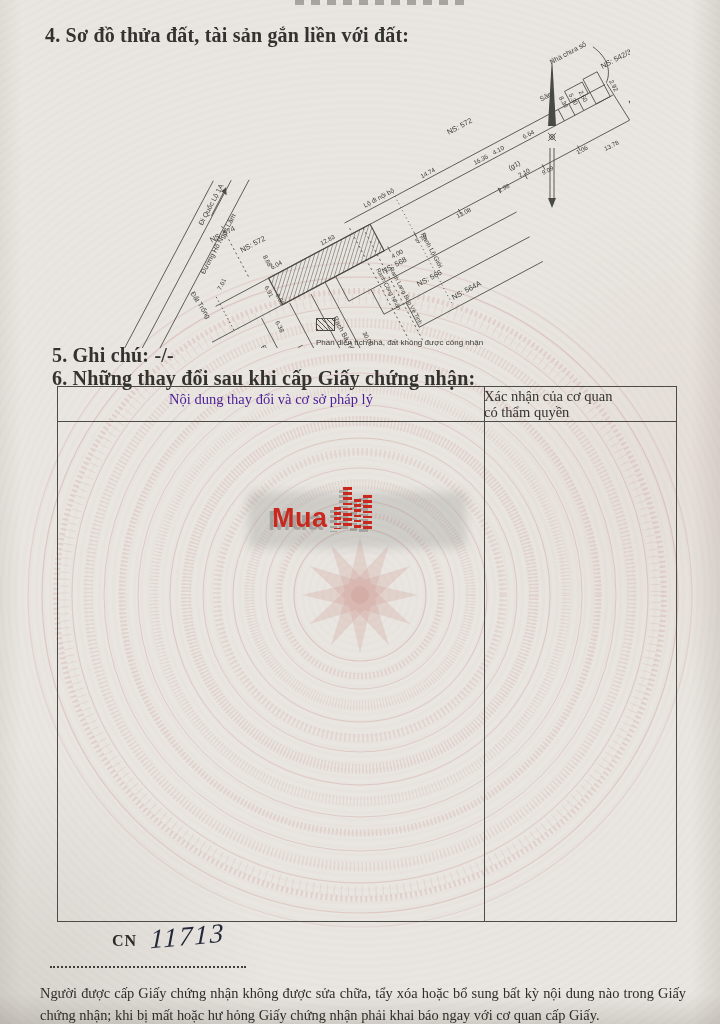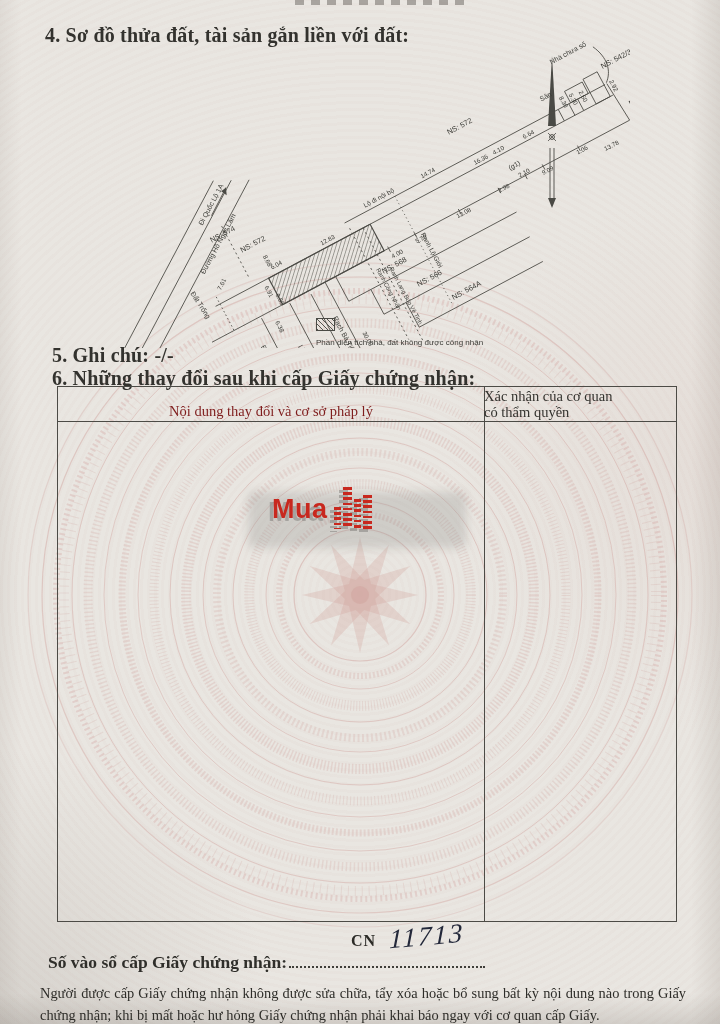--- a/index.html
+++ b/index.html
@@ -27,28 +27,28 @@
   #diagram{position:absolute;left:70px;top:36px;width:560px;height:312px;}
   #diagram text{font-family:"Liberation Sans", sans-serif;fill:#3a3a35;}
   .legend{position:absolute;left:316px;top:318px;display:flex;align-items:flex-start;gap:7px;flex-direction:column;}
   .legend .swatch{width:17px;height:11px;border:1px solid #4a4a45;
     background:repeating-linear-gradient(45deg,#55544e 0 1px, transparent 1px 3.6px);}
   .legend .cap{font-family:"Liberation Sans", sans-serif;font-size:8px;color:#3c3b36;}
   
   .tbl{position:absolute;left:57px;top:386px;width:618px;height:534px;border:1.5px solid #4c4b46;}
   .tbl .vline{position:absolute;left:426px;top:0;bottom:0;width:0;border-left:1.4px solid #4c4b46;}
   .tbl .hline{position:absolute;left:0;right:0;top:34px;height:0;border-top:1.4px solid #4c4b46;}
-  .tbl .c1h{position:absolute;left:0;width:426px;top:16px;text-align:center;font-size:14.5px;color:#7f1d1d;}
+  .tbl .c1h{position:absolute;left:0;width:426px;top:4px;text-align:center;font-size:14.5px;color:#4c1d95;}
   .tbl .c2h{position:absolute;left:426px;width:192px;top:2px;text-align:left;font-size:14.5px;line-height:1.1;color:#33322e;}
   
   #drum{position:absolute;left:0;top:225px;width:720px;height:740px;pointer-events:none;}
   
   .logo-band{position:absolute;left:248px;top:492px;width:218px;height:56px;
      background:rgba(140,140,138,.28);filter:blur(5px);border-radius:6px;}
-  .logo{position:absolute;left:272px;top:487px;display:flex;align-items:center;gap:6px;
+  .logo{position:absolute;left:272px;top:487px;display:flex;align-items:flex-end;gap:6px;
      filter:drop-shadow(-4px 3px 0 rgba(125,123,120,.5));}
   .logo .txt{font-family:"Liberation Sans", sans-serif;font-weight:bold;font-size:27px;line-height:.92;
      color:#c8281e;letter-spacing:.5px;}
   .logo .vn{font-size:15px;}
   .bldg{display:flex;align-items:flex-end;gap:2px;margin-bottom:2px;}
   .bldg i{display:block;background:repeating-linear-gradient(to bottom,#c8281e 0 2.6px, rgba(0,0,0,0) 2.6px 5.2px);}
   .b1{width:7px;height:22px;} .b2{width:9px;height:42px;} .b3{width:7px;height:30px;} .b4{width:9px;height:34px;}
   
   .reg{position:absolute;left:48px;top:948px;font-size:17.5px;font-weight:bold;color:#2f2e2a;display:flex;align-items:baseline;}
   .reg .dots{position:relative;display:inline-block;width:196px;height:18px;border-bottom:2px dotted #3f3e39;margin-left:2px;}
@@ -248,20 +248,19 @@
   </div>
   <div class="bldg">
     <i class="b1"></i>
       <i class="b2"></i>
       <i class="b3"></i>
       <i class="b4"></i>
   </div>
 </div>
 
 <div class="reg">
-  <span>Số vào sổ cấp Giấy chứng nhận:</span>
   <span class="dots">
     <span class="cn">CN</span>
     <span class="hand">11713</span>
   </span>
 </div>
 
 <div class="foot">Người được cấp Giấy chứng nhận không được sửa chữa, tẩy xóa hoặc bổ sung bất kỳ nội dung nào trong Giấy chứng nhận; khi bị mất hoặc hư hỏng Giấy chứng nhận phải khai báo ngay với cơ quan cấp Giấy.</div>
 
 </body></html>

